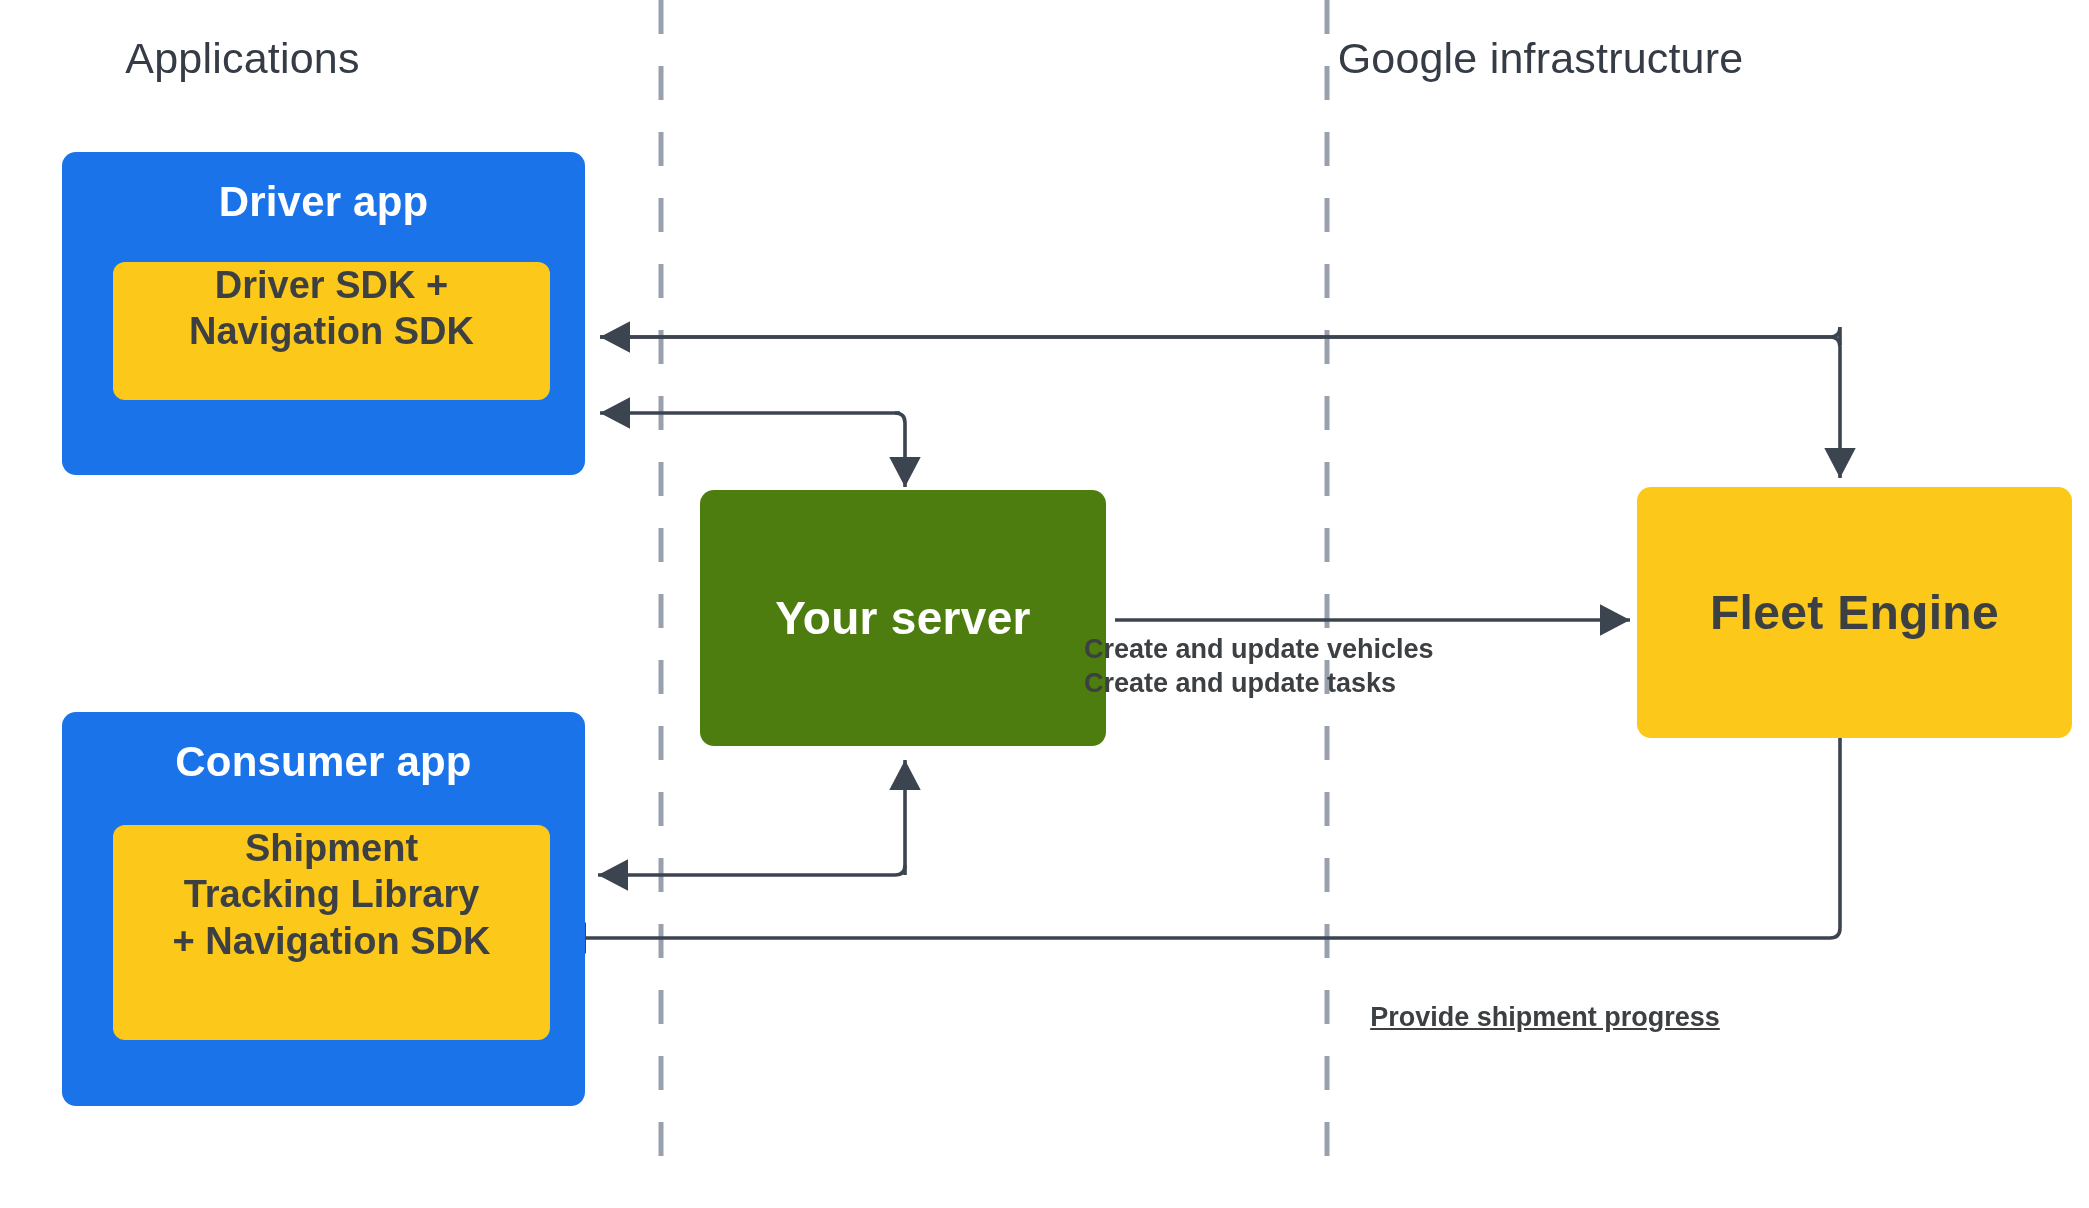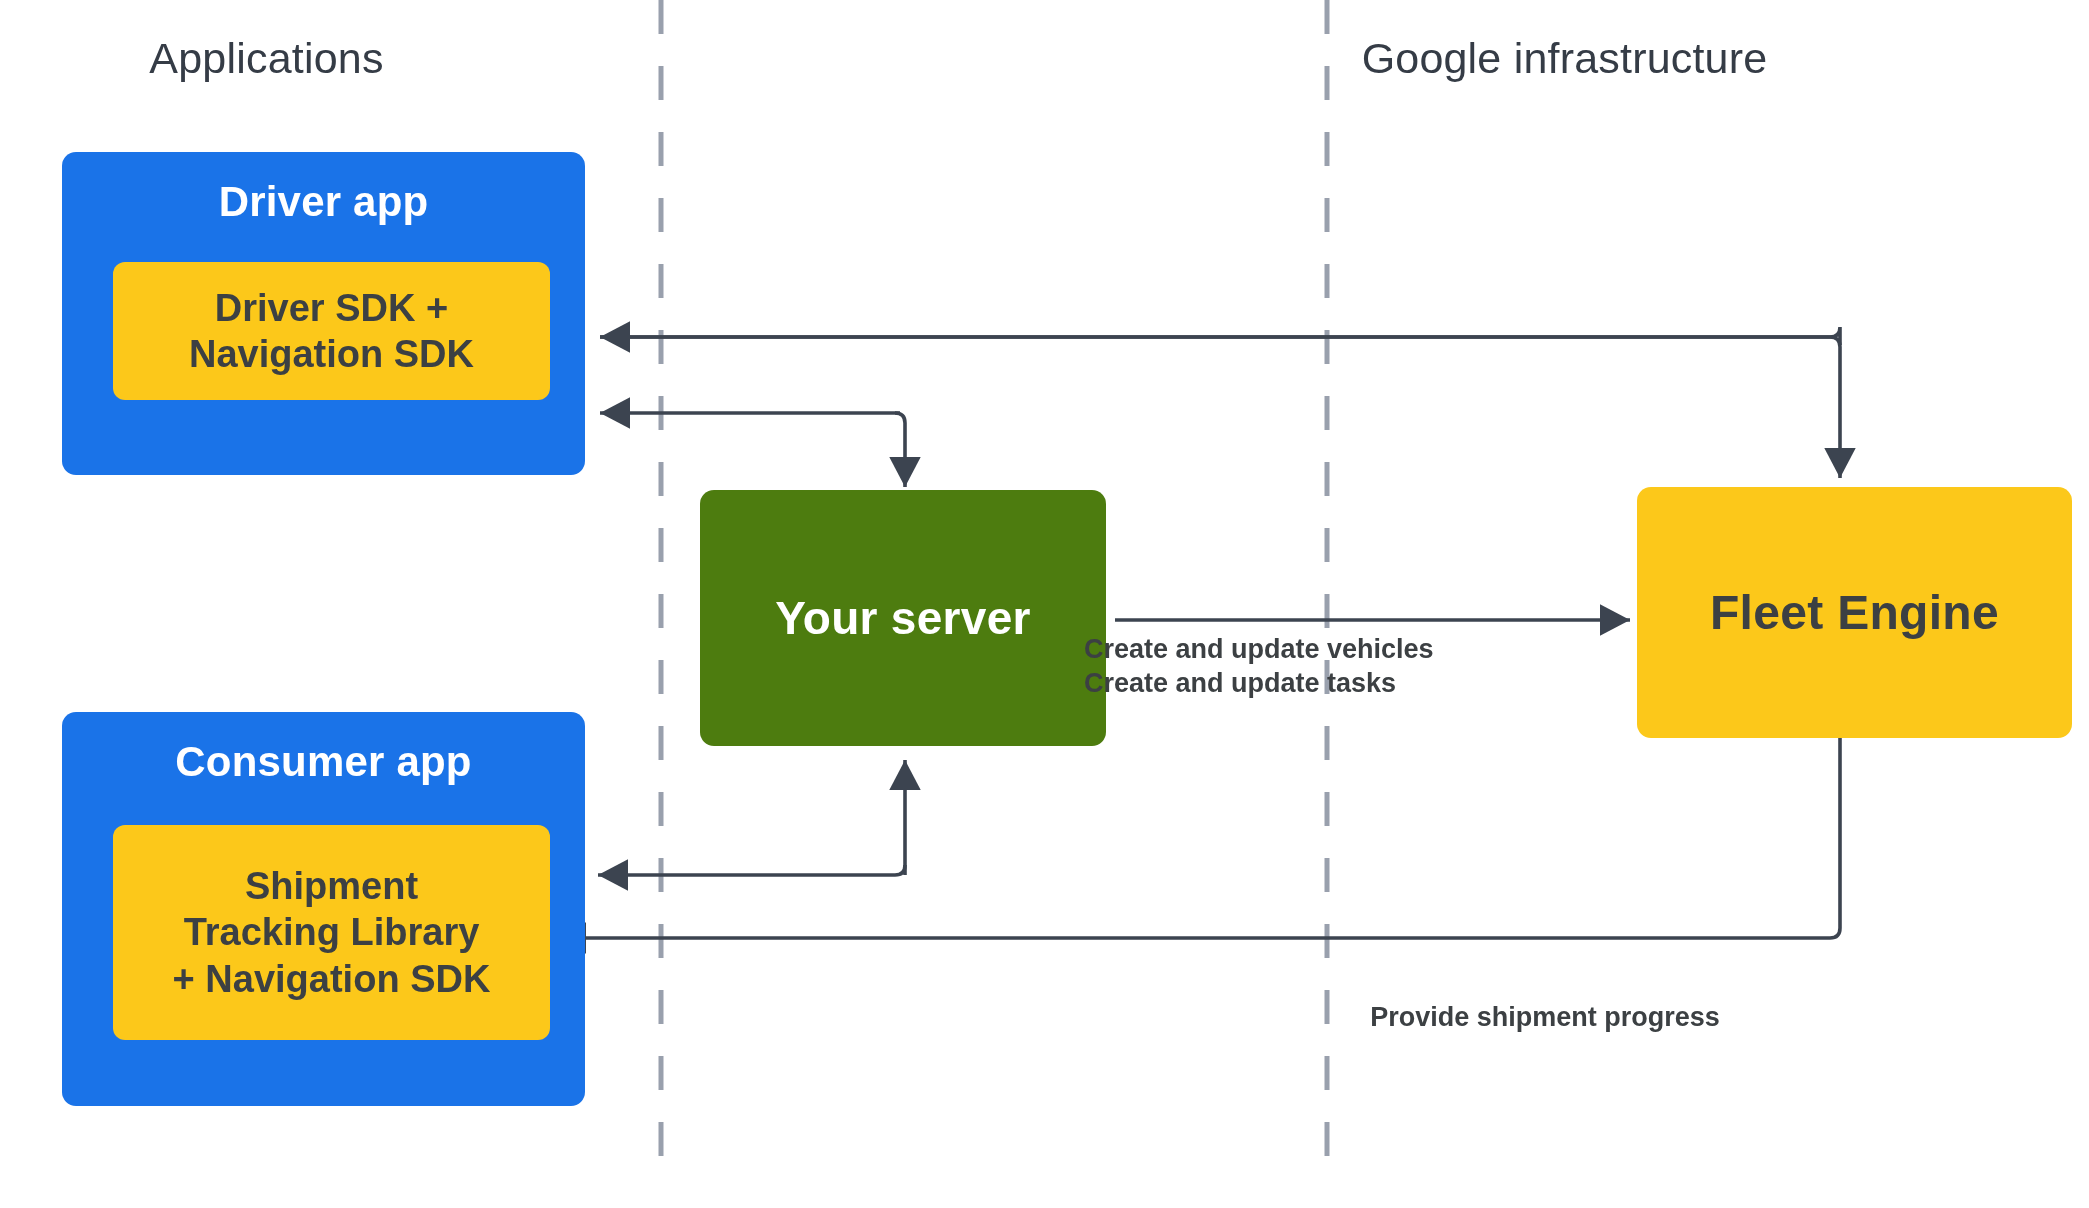--- a/index.html
+++ b/index.html
@@ -25,21 +25,20 @@
     pointer-events: none;
   }
   .col-header {
     position: absolute;
     font-family: "Liberation Sans", sans-serif;
     font-weight: 400;
     font-size: 43px;
     color: #353c46;
     white-space: nowrap;
     letter-spacing: 0.2px;
-    padding-left: 24px;
   }
   .app-box {
     position: absolute;
     background: #1a73e8;
     border-radius: 14px;
     box-sizing: border-box;
   }
   .app-title {
     position: absolute;
     left: 0;
@@ -50,21 +49,20 @@
     font-size: 42px;
     letter-spacing: 0.2px;
     line-height: 1.05;
   }
   .sdk-box {
     position: absolute;
     background: #fcc81a;
     border-radius: 12px;
     box-sizing: border-box;
     display: flex;
-    align-items: center;
     justify-content: center;
   }
   .sdk-label {
     color: #3c4043;
     font-weight: bold;
     font-size: 38px;
     line-height: 1.22;
     text-align: center;
     padding: 0 6px;
     white-space: pre-line;
@@ -171,15 +169,15 @@
   </div>
 
   <div class="engine-box" style="left:1637px; top:487px; width:435px; height:251px;">
     <span class="engine-label">Fleet Engine</span>
   </div>
 
 
   <div class="edge-label" style="left:1084px; top:632px;">Create and update vehicles
 Create and update tasks</div>
 
-  <div class="edge-label" style="left:1545px; top:1000px; text-align:center; transform:translateX(-50%);">Provide shipment progress</div>
+  <div class="edge-label" style="left:1545px; top:1000px; text-align:center; transform:translateX(-50%);text-decoration:underline;">Provide shipment progress</div>
 
 </div>
 
 </body></html>

